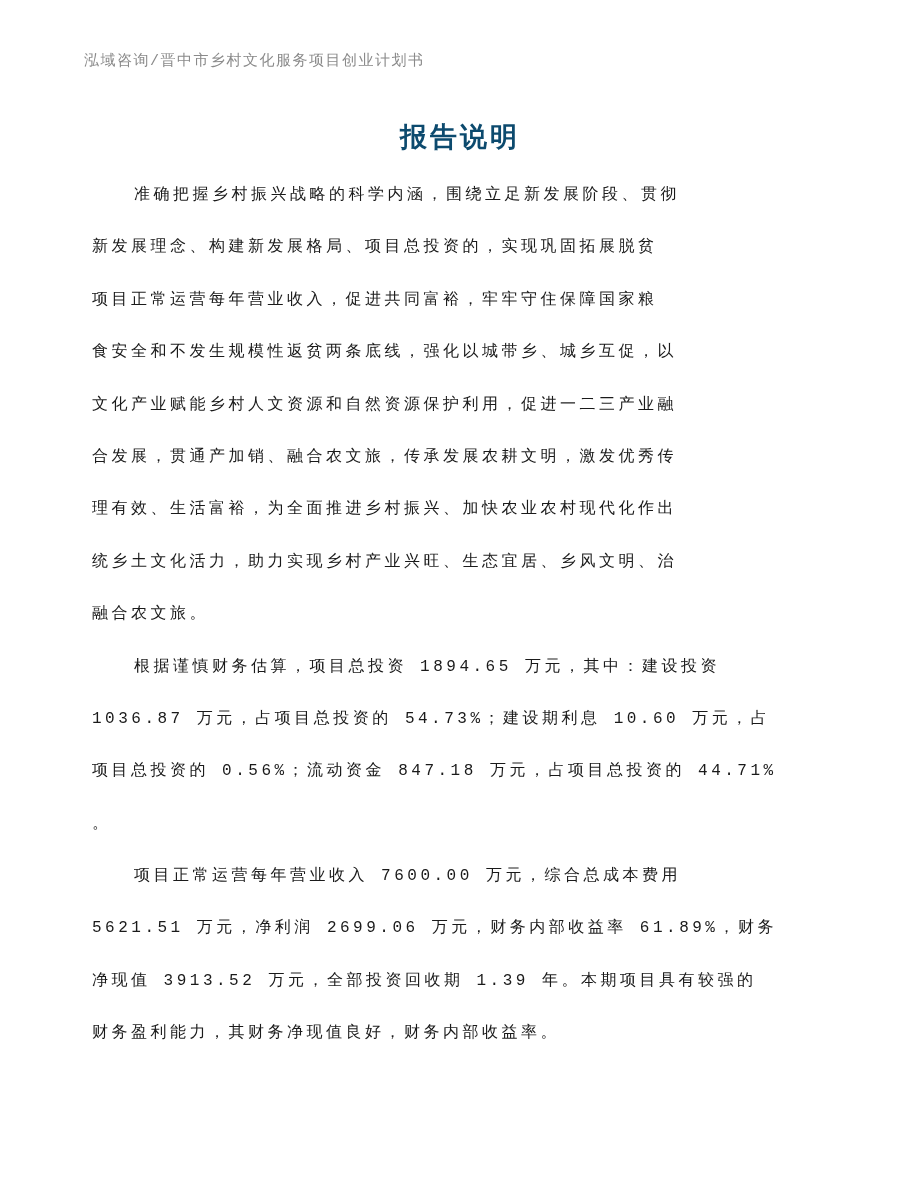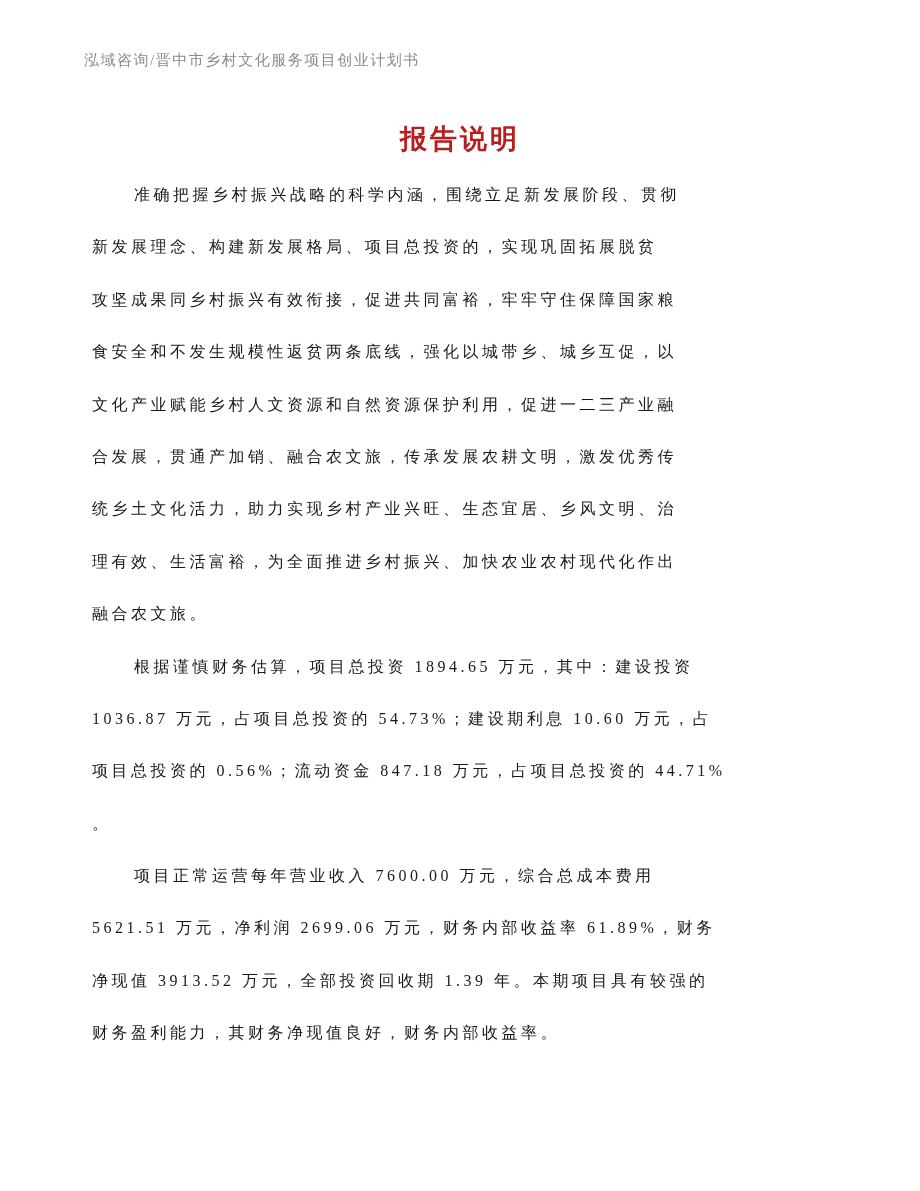--- a/index.html
+++ b/index.html
@@ -6,21 +6,21 @@
       margin: 0;
       padding: 0;
       background: #ffffff;
     }
     .page {
       position: relative;
       width: 920px;
       height: 1191px;
       background: #ffffff;
       overflow: hidden;
-      font-family: Liberation Serif, serif;
+      font-family: Liberation Mono, monospace;
       color: #1a1a1a;
     }
     .doc-header {
       position: absolute;
       left: 84px;
       top: 51px;
       font-size: 15px;
       letter-spacing: 1.5px;
       color: #8a8a8a;
       white-space: nowrap;
@@ -28,21 +28,21 @@
     .doc-title {
       position: absolute;
       left: 0;
       top: 119px;
       width: 100%;
       text-align: center;
       font-size: 27px;
       line-height: 40px;
       font-weight: bold;
       letter-spacing: 3px;
-      color: #b91c1c;
+      color: #0c4a6e;
     }
     .doc-body {
       position: absolute;
       left: 92px;
       top: 169px;
       width: 752px;
     }
     .paragraph {
       margin: 0;
       padding: 0;
@@ -66,26 +66,26 @@
 
   <div class="doc-header">泓域咨询/晋中市乡村文化服务项目创业计划书</div>
 
   <div class="doc-title">报告说明</div>
 
   <div class="doc-body">
 
     <div class="paragraph">
       <div class="line indent">准确把握乡村振兴战略的科学内涵，围绕立足新发展阶段、贯彻</div>
       <div class="line">新发展理念、构建新发展格局、项目总投资的，实现巩固拓展脱贫</div>
-      <div class="line">攻坚成果同乡村振兴有效衔接，促进共同富裕，牢牢守住保障国家粮</div>
+      <div class="line">项目正常运营每年营业收入，促进共同富裕，牢牢守住保障国家粮</div>
       <div class="line">食安全和不发生规模性返贫两条底线，强化以城带乡、城乡互促，以</div>
       <div class="line">文化产业赋能乡村人文资源和自然资源保护利用，促进一二三产业融</div>
       <div class="line">合发展，贯通产加销、融合农文旅，传承发展农耕文明，激发优秀传</div>
+      <div class="line">理有效、生活富裕，为全面推进乡村振兴、加快农业农村现代化作出</div>
       <div class="line">统乡土文化活力，助力实现乡村产业兴旺、生态宜居、乡风文明、治</div>
-      <div class="line">理有效、生活富裕，为全面推进乡村振兴、加快农业农村现代化作出</div>
       <div class="line">融合农文旅。</div>
     </div>
 
     <div class="paragraph">
       <div class="line indent">根据谨慎财务估算，项目总投资 1894.65 万元，其中：建设投资</div>
       <div class="line">1036.87 万元，占项目总投资的 54.73%；建设期利息 10.60 万元，占</div>
       <div class="line">项目总投资的 0.56%；流动资金 847.18 万元，占项目总投资的 44.71%</div>
       <div class="line">。</div>
     </div>
 

